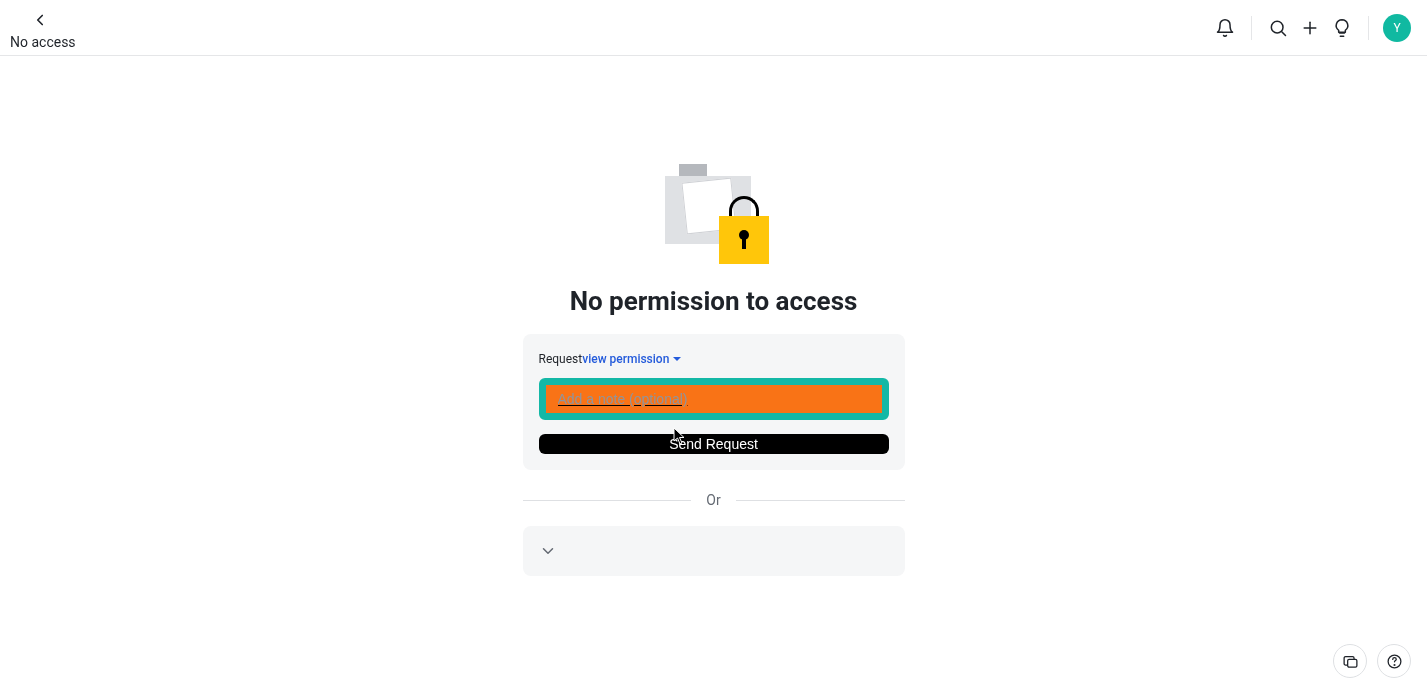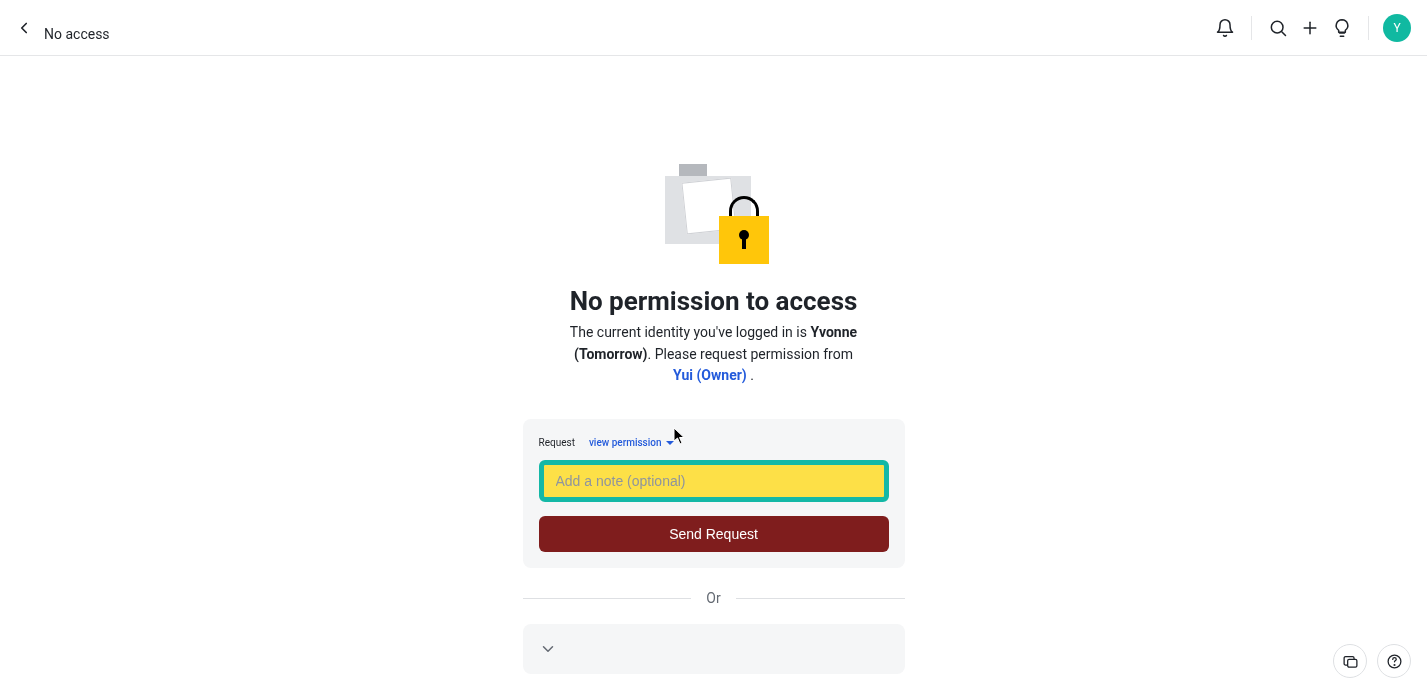--- a/index.html
+++ b/index.html
@@ -17,21 +17,22 @@
   
   .header {
     height: 56px;
     border-bottom: 1px solid #e5e6e8;
     display: flex;
     align-items: center;
     padding: 0 16px 0 10px;
   }
   .header-left {
     display: flex;
-    align-items: flex-end;
+    align-items: center;
+    flex-direction: column;
   }
   .back-btn {
     width: 28px;
     height: 28px;
     display: flex;
     align-items: center;
     justify-content: center;
     border-radius: 6px;
     cursor: pointer;
     margin-right: 6px;
@@ -157,56 +158,57 @@
   .owner { color: #245bdb; cursor: pointer; }
 
   .card {
     margin-top: 18px;
     width: 382px;
     background: #f5f6f7;
     border-radius: 8px;
     padding: 18px 16px 16px 16px;
   }
   .req-row {
-    font-size: 10px;
-    display: flex;
-    align-items: center;
-    gap: 14px;
+    font-size: 12px;
+    display: flex;
+    align-items: center;
+    gap: 0;
     margin-bottom: 12px;
   }
   .req-dropdown {
     color: #245bdb;
     font-weight: 500;
     display: inline-flex;
     align-items: center;
     gap: 4px;
     cursor: pointer;
   }
   .caret-down {
     width: 0; height: 0;
     border-left: 4px solid transparent;
     border-right: 4px solid transparent;
     border-top: 4px solid #245bdb;
   }
   .note-input {
     width: 100%;
     height: 42px;
-    border: 5px solid #14b8a6;
+    border: 7px solid #14b8a6;
     border-radius: 6px;
     padding: 0 12px;
     font-size: 14px;
-    background: #fde047;
+    background: #f97316;
     outline: none;
+    text-decoration: underline;
   }
   .note-input::placeholder { color: #8f959e; }
   .send-btn {
     margin-top: 14px;
     width: 100%;
-    height: 36px;
-    background: #7f1d1d;
+    height: 20px;
+    background: #000000;
     color: #fff;
     border: none;
     border-radius: 6px;
     font-size: 14px;
     cursor: pointer;
   }
 
   .or-row {
     margin-top: 22px;
     width: 382px;
@@ -318,23 +320,20 @@
         <div class="doc-page"></div>
       </div>
     <div class="shackle"></div>
     <div class="lock">
         <div class="keyhole"></div>
       </div>
   </div>
 
   <h2 class="heading">No permission to access</h2>
 
-  <p class="subtext">
-    <span>The current identity you've logged in is </span><span class="identity">Yvonne (Tomorrow)</span><span>. Please request permission from </span><br><span class="owner">Yui (Owner)</span><span> .</span>
-  </p>
 
   <div class="card">
     <div class="req-row">
       <span>Request</span>
       <span class="req-dropdown">
         <span>view permission</span>
         <span class="caret-down"></span>
       </span>
     </div>
     <input type="text" class="note-input" placeholder="Add a note (optional)" style="">

